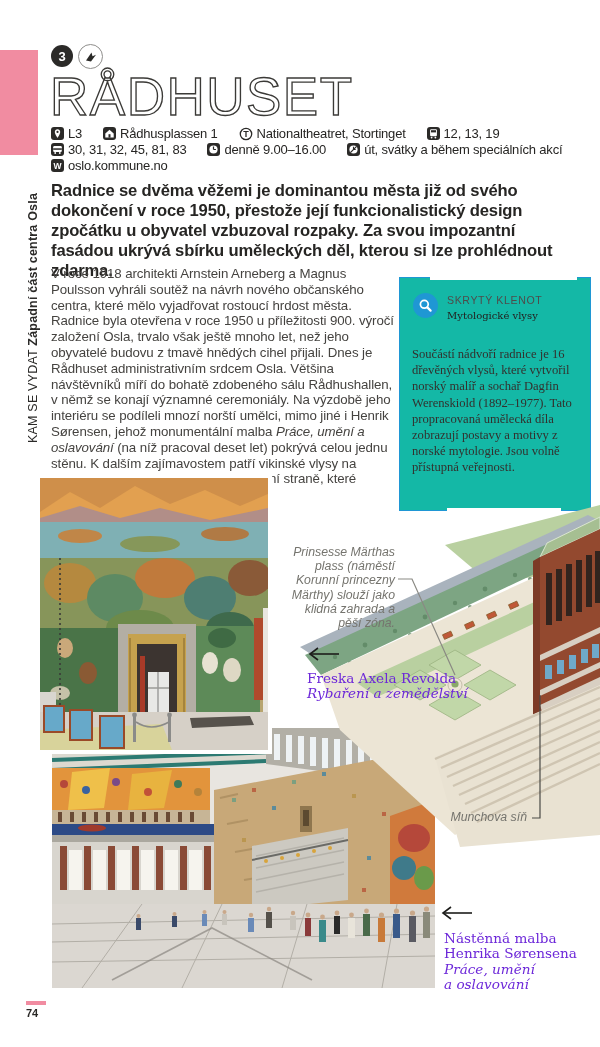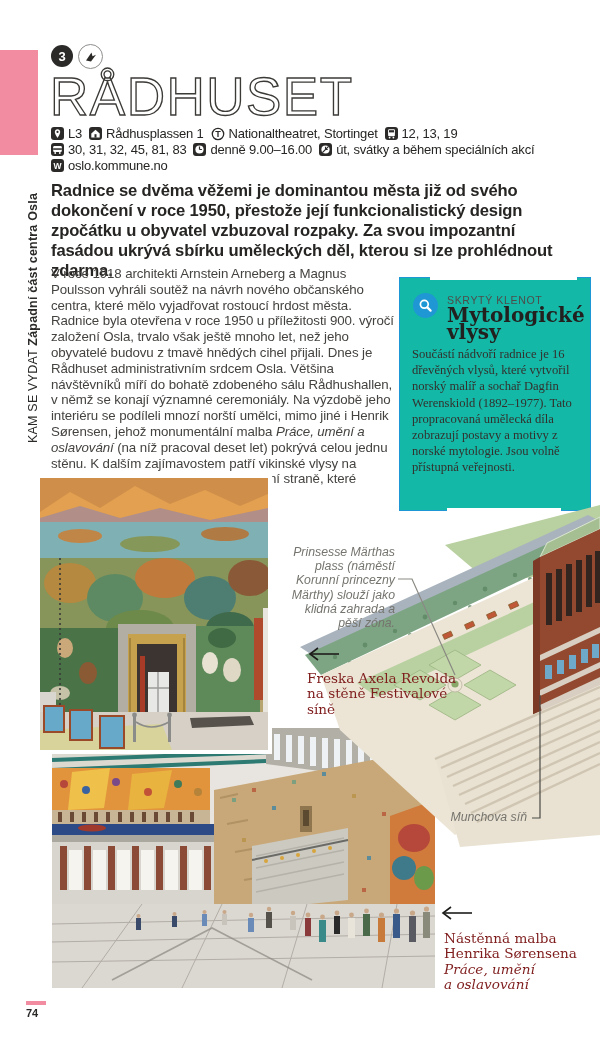--- a/index.html
+++ b/index.html
@@ -10,49 +10,49 @@
   .rail-block{left:0;top:50px;width:38px;height:105px;}
   .rail-text{left:26px;top:443px;transform:rotate(-90deg);transform-origin:0 0;
              white-space:nowrap;font-size:12.5px;letter-spacing:.2px;color:#2b2a28;}
   .rail-text b{font-weight:bold;}
   
   .badge{left:51px;top:45px;width:22px;height:22px;border-radius:50%;background:#2b2a28;
          color:#fff;font-weight:bold;font-size:13px;display:flex;align-items:center;justify-content:center;}
   .hl-circle{left:78px;top:44px;width:23px;height:23px;border-radius:50%;border:1.6px solid #8f8e8c;
              display:flex;align-items:center;justify-content:center;background:#fff;}
   .qi-rows{left:51px;top:126px;width:520px;font-size:13px;line-height:15px;letter-spacing:-.2px;color:#262523;}
-  .qi-row{display:flex;align-items:center;gap:7px;margin-bottom:1px;}
+  .qi-row{display:flex;align-items:center;gap:21px;margin-bottom:1px;}
   .qi{display:flex;align-items:center;gap:4px;white-space:nowrap;}
   .qi svg{flex:0 0 auto;}
   
   .intro{left:51px;top:181px;width:510px;font-size:16.6px;font-weight:bold;line-height:20px;
          color:#262523;letter-spacing:-.15px;}
   .body-col{left:51px;top:266px;width:344px;font-size:13.3px;line-height:15.8px;color:#454340;
             letter-spacing:-.1px;}
   .body-col i{font-style:italic;}
   
   .gem{left:399px;top:277px;width:190px;height:232px;border:1.5px solid #1f97d4;background:#14b8a6;}
   .gem .gap-top{position:absolute;top:-3px;left:30px;right:13px;height:5px;background:#fff;}
   .gem .gap-bot{position:absolute;bottom:-3px;left:47px;right:29px;height:5px;background:#fff;}
   .gem-icon{position:absolute;left:13px;top:15px;width:25px;height:25px;border-radius:50%;background:#1f97d4;
             display:flex;align-items:center;justify-content:center;}
   .gem-kicker{position:absolute;left:47px;top:16px;font-size:10.6px;letter-spacing:.6px;color:#4e4d4b;}
   .gem-title{position:absolute;left:47px;top:29px;width:110px;font-family:"DejaVu Serif",serif;
-             font-weight:bold;font-size:20px;line-height:17px;color:#22211f;}
+             font-weight:normal;font-size:10px;line-height:17px;color:#22211f;}
   .gem-text{position:absolute;left:12px;top:68px;width:167px;font-family:Liberation Serif, serif;
             font-size:12.6px;line-height:16.2px;color:#33312e;}
   
   .photo1{left:40px;top:478px;width:228px;height:272px;box-shadow:0 0 0 4px #fff;z-index:3;}
   .photo2{left:52px;top:728px;width:383px;height:260px;z-index:1;}
   .illus{left:295px;top:505px;width:305px;height:358px;z-index:2;pointer-events:none;}
   
   .ann{font-size:12.3px;font-style:italic;color:#75746e;line-height:14.2px;z-index:4;}
   .ann-garden{left:287px;top:545px;width:108px;text-align:right;}
   .ann-munch{left:437px;top:810px;width:90px;text-align:right;}
-  .cap{font-family:"DejaVu Serif",serif;font-size:13.6px;line-height:15.4px;color:#7f1d1d;z-index:4;}
+  .cap{font-family:"DejaVu Serif",serif;font-size:13.6px;line-height:15.4px;color:#6d28d9;z-index:4;}
   .cap i{font-style:italic;}
   .cap-fresco{left:307px;top:671px;width:170px;}
   .cap-mural{left:444px;top:931px;width:150px;}
   .arrow1{left:306px;top:646px;z-index:4;}
   .arrow2{left:439px;top:905px;z-index:4;}
   
   .pg-bar{left:26px;top:1001px;width:20px;height:3.5px;}
   .pg-num{left:26px;top:1007px;font-size:11px;font-weight:bold;color:#2a2927;}
 </style>
 </head>
@@ -480,21 +480,21 @@
 
   <div class="abs ann ann-garden">Prinsesse Märthas plass (náměstí Korunní princezny Märthy) slouží jako klidná zahrada a pěší zóna.</div>
   <div class="abs ann ann-munch">Munchova síň</div>
 
   <svg class="abs arrow1" width="34" height="16" viewBox="0 0 34 16">
     <line x1="33" y1="8" x2="5" y2="8" stroke="#1d1d1b" stroke-width="1.6"></line>
     <path d="M12 2 L4 8 L12 14" fill="none" stroke="#1d1d1b" stroke-width="1.6"></path>
   </svg>
   <div class="abs cap cap-fresco">
     <div>Freska Axela Revolda</div>
-    <div>na stěně Festivalové síně</div>
+    <div><i>Rybaření a zemědělství</i></div>
   </div>
 
   <svg class="abs arrow2" width="34" height="16" viewBox="0 0 34 16">
     <line x1="33" y1="8" x2="5" y2="8" stroke="#1d1d1b" stroke-width="1.6"></line>
     <path d="M12 2 L4 8 L12 14" fill="none" stroke="#1d1d1b" stroke-width="1.6"></path>
   </svg>
   <div class="abs cap cap-mural">
     <div>Nástěnná malba</div>
     <div>Henrika Sørensena</div>
     <div><i>Práce, umění</i></div>

